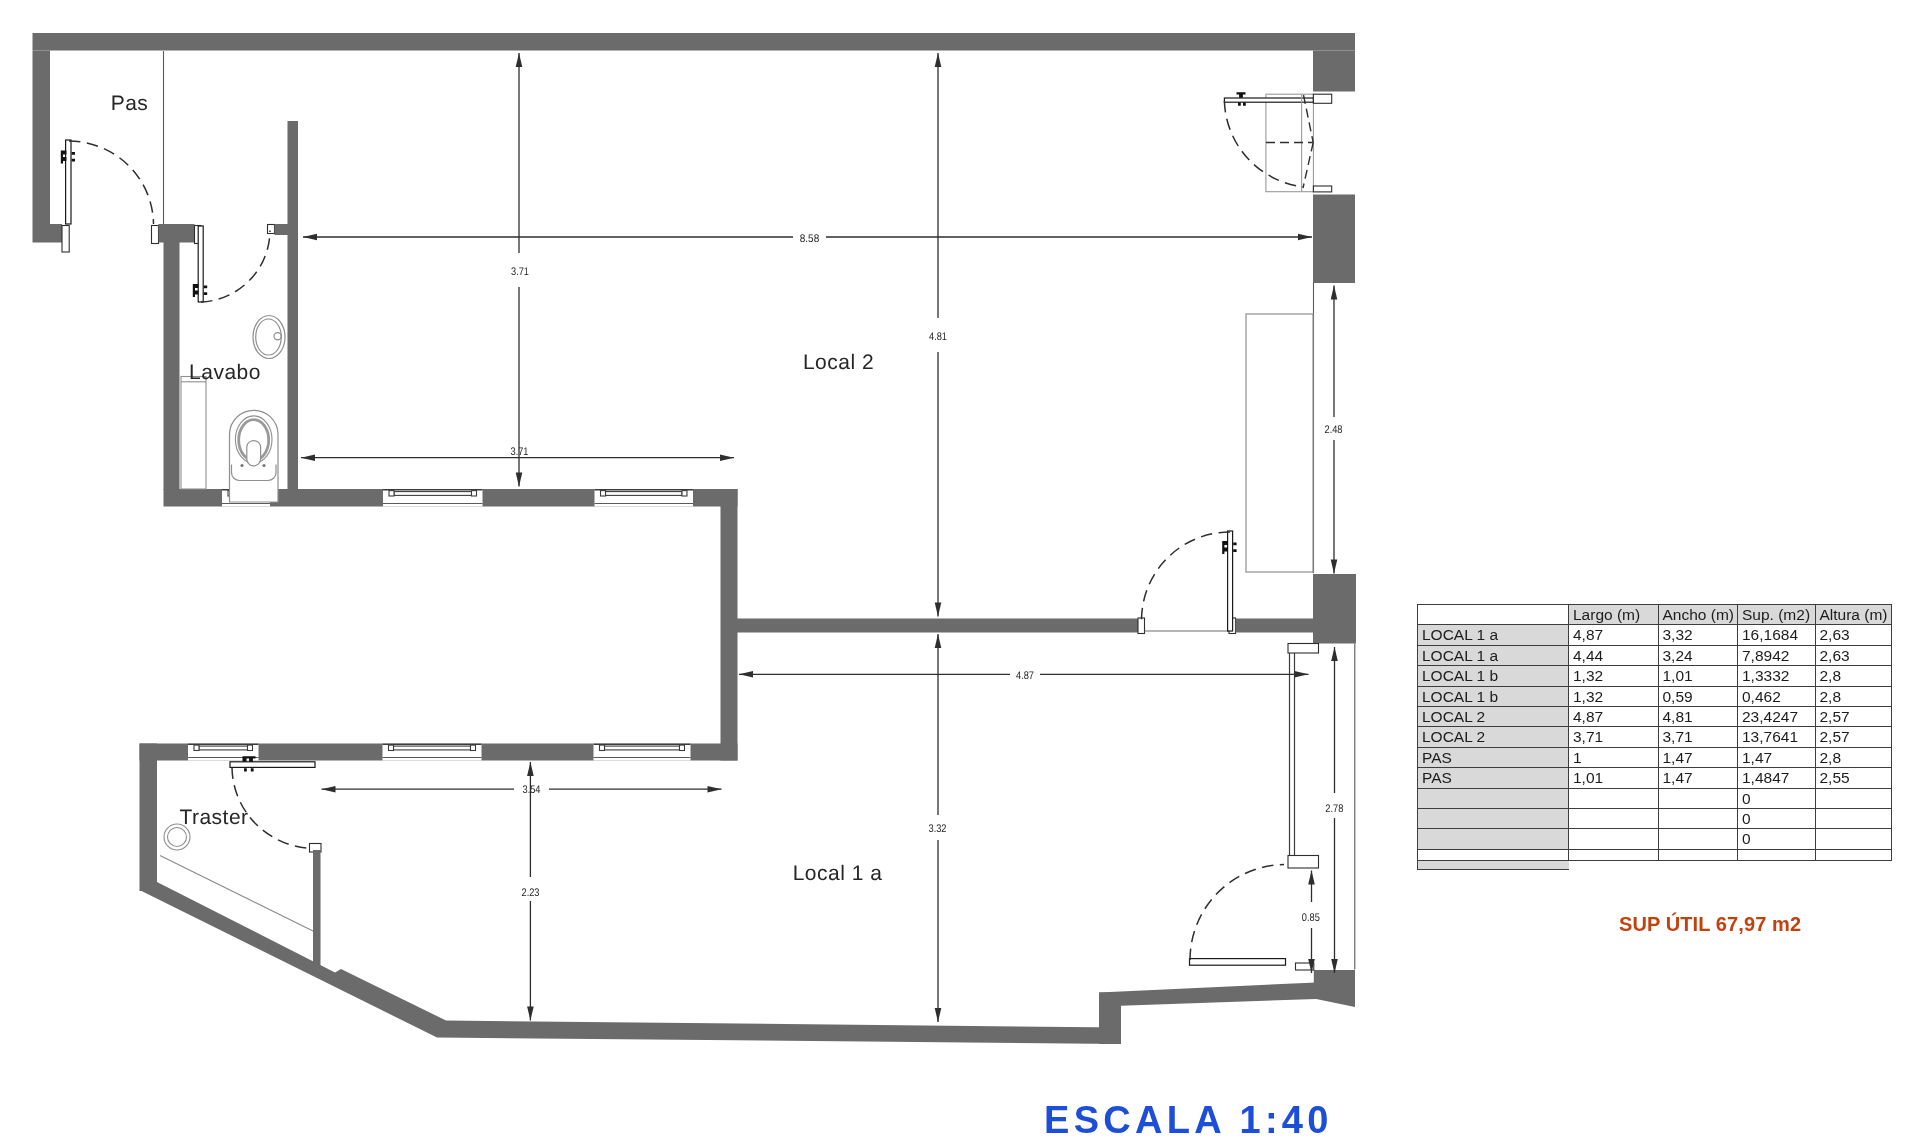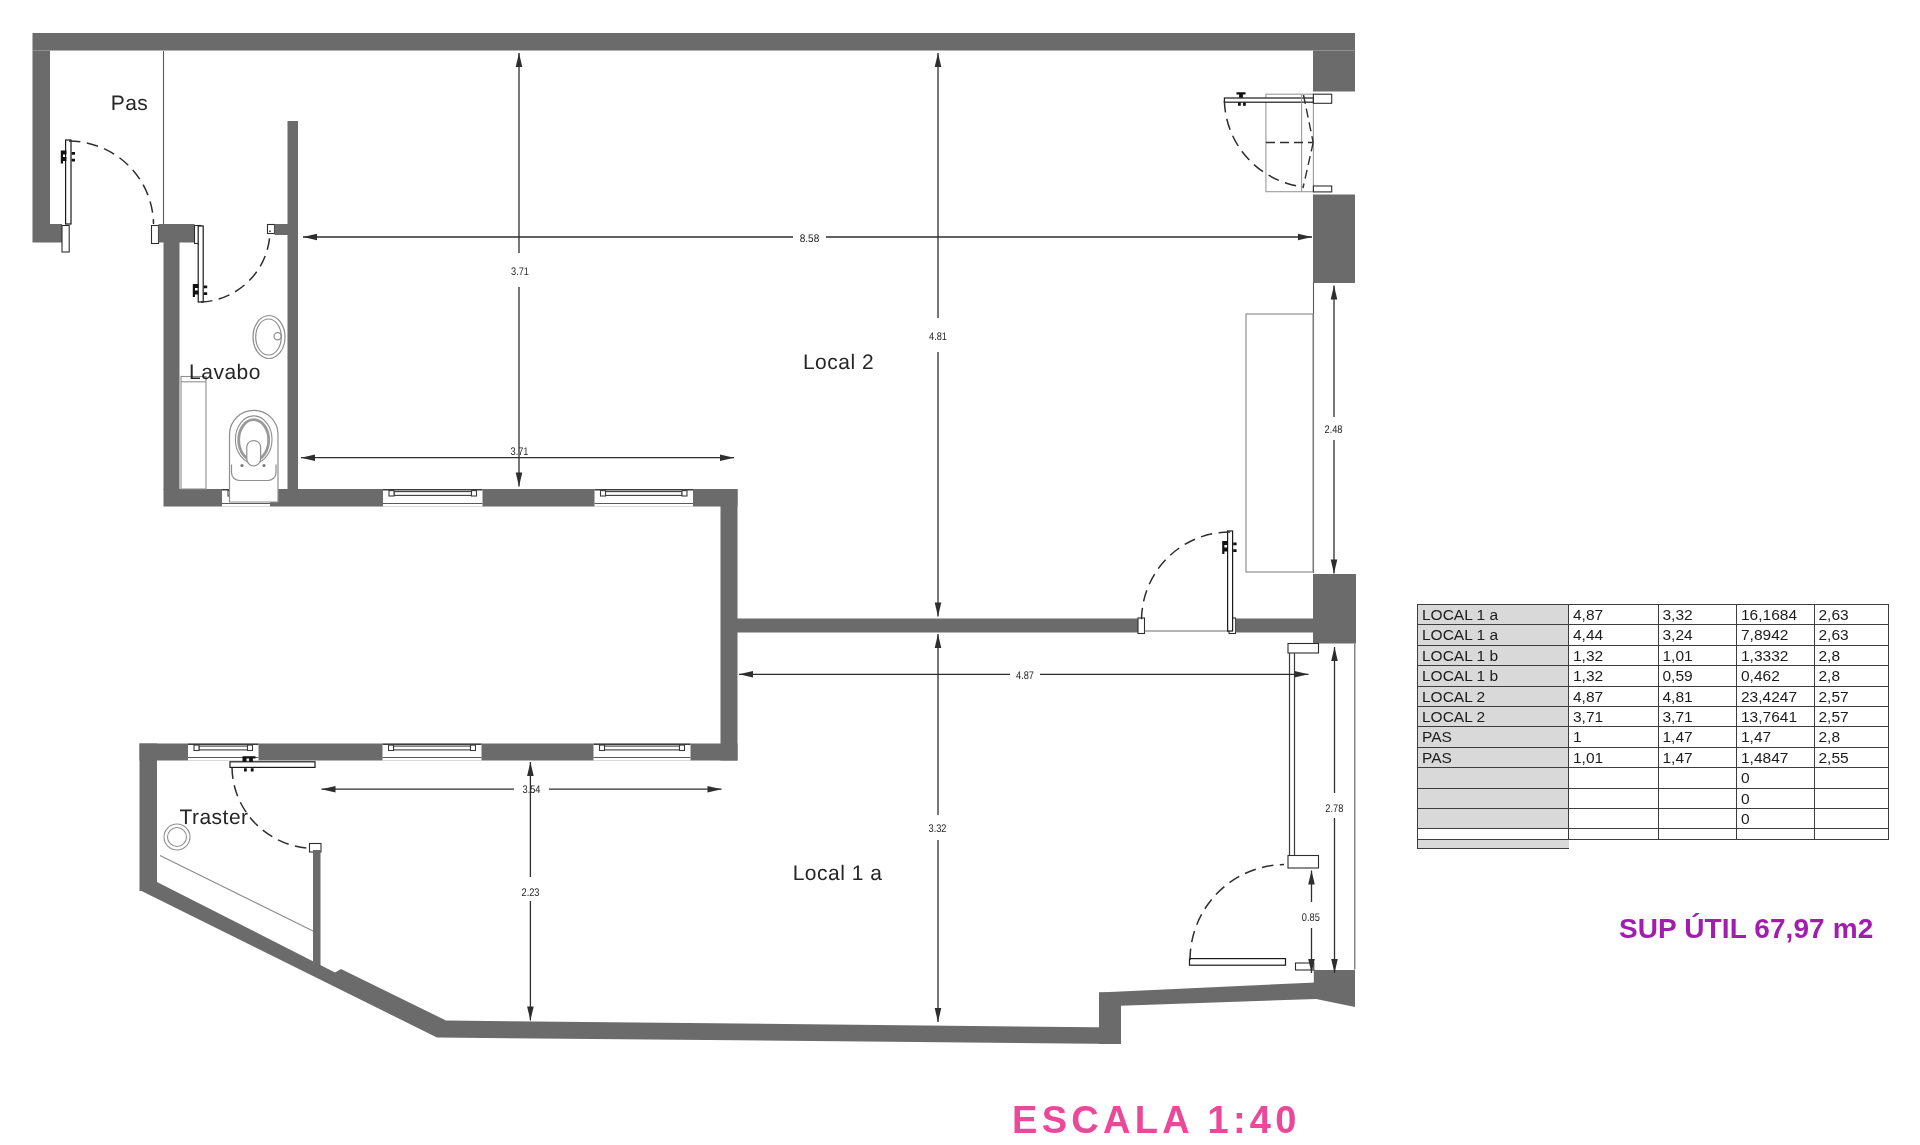--- a/index.html
+++ b/index.html
@@ -2,22 +2,22 @@
 <html><head>
 <meta charset="utf-8">
 <style>
 html,body{-webkit-font-smoothing:antialiased;margin:0;padding:0;background:#ffffff;width:1920px;height:1145px;overflow:hidden;font-family:"Liberation Sans",sans-serif}
 #plan{position:absolute;left:0;top:0}
 #tablewrap{position:absolute;left:1417px;top:604px}
 table{border-collapse:collapse;table-layout:fixed;font-family:"Liberation Sans",sans-serif;font-size:15.5px;color:#1c1c1c}
 td{border:1px solid #3d3d3d;padding:0 3px 0 4px;white-space:nowrap;overflow:hidden;height:19.4px;line-height:19.4px}
 td.g{background:#d9d9d9}
 td.num{text-align:left}
-.blue1{position:absolute;left:1619px;top:913px;color:#a21caf;font-weight:bold;font-size:28px;letter-spacing:0.1px;white-space:nowrap}
-.blue2{position:absolute;left:1012px;top:1099px;color:#ec4899;font-weight:bold;font-size:38px;letter-spacing:4.3px;white-space:nowrap}
+.blue1{position:absolute;left:1619px;top:913px;color:#c2410c;font-weight:bold;font-size:20px;letter-spacing:0.1px;white-space:nowrap}
+.blue2{position:absolute;left:1044px;top:1099px;color:#1d4ed8;font-weight:bold;font-size:38px;letter-spacing:4.3px;white-space:nowrap}
 </style>
 </head>
 <body>
 
 <svg id="plan" width="1920" height="1145" viewBox="0 0 1920 1145" text-rendering="geometricPrecision">
 <defs>
 <g id="arrR">
         <polygon points="0,0 -14,-3.3 -14,3.3" fill="#2e2e2e"></polygon>
       </g>
 </defs>
@@ -329,20 +329,27 @@
 <div id="tablewrap">
 <table>
 <colgroup>
         <col style="width:151px">
         <col style="width:89.5px">
         <col style="width:78.5px">
         <col style="width:77.5px">
         <col style="width:74.5px">
       </colgroup>
 <tbody>
+        <tr>
+          <td style="background:#fff"></td>
+          <td class="g">Largo (m)</td>
+          <td class="g">Ancho (m)</td>
+          <td class="g">Sup. (m2)</td>
+          <td class="g">Altura (m)</td>
+        </tr>
 <tr>
           <td class="g">LOCAL 1 a</td>
           <td class="num">4,87</td>
           <td class="num">3,32</td>
           <td class="num">16,1684</td>
           <td class="num">2,63</td>
         </tr>
 <tr>
           <td class="g">LOCAL 1 a</td>
           <td class="num">4,44</td>

